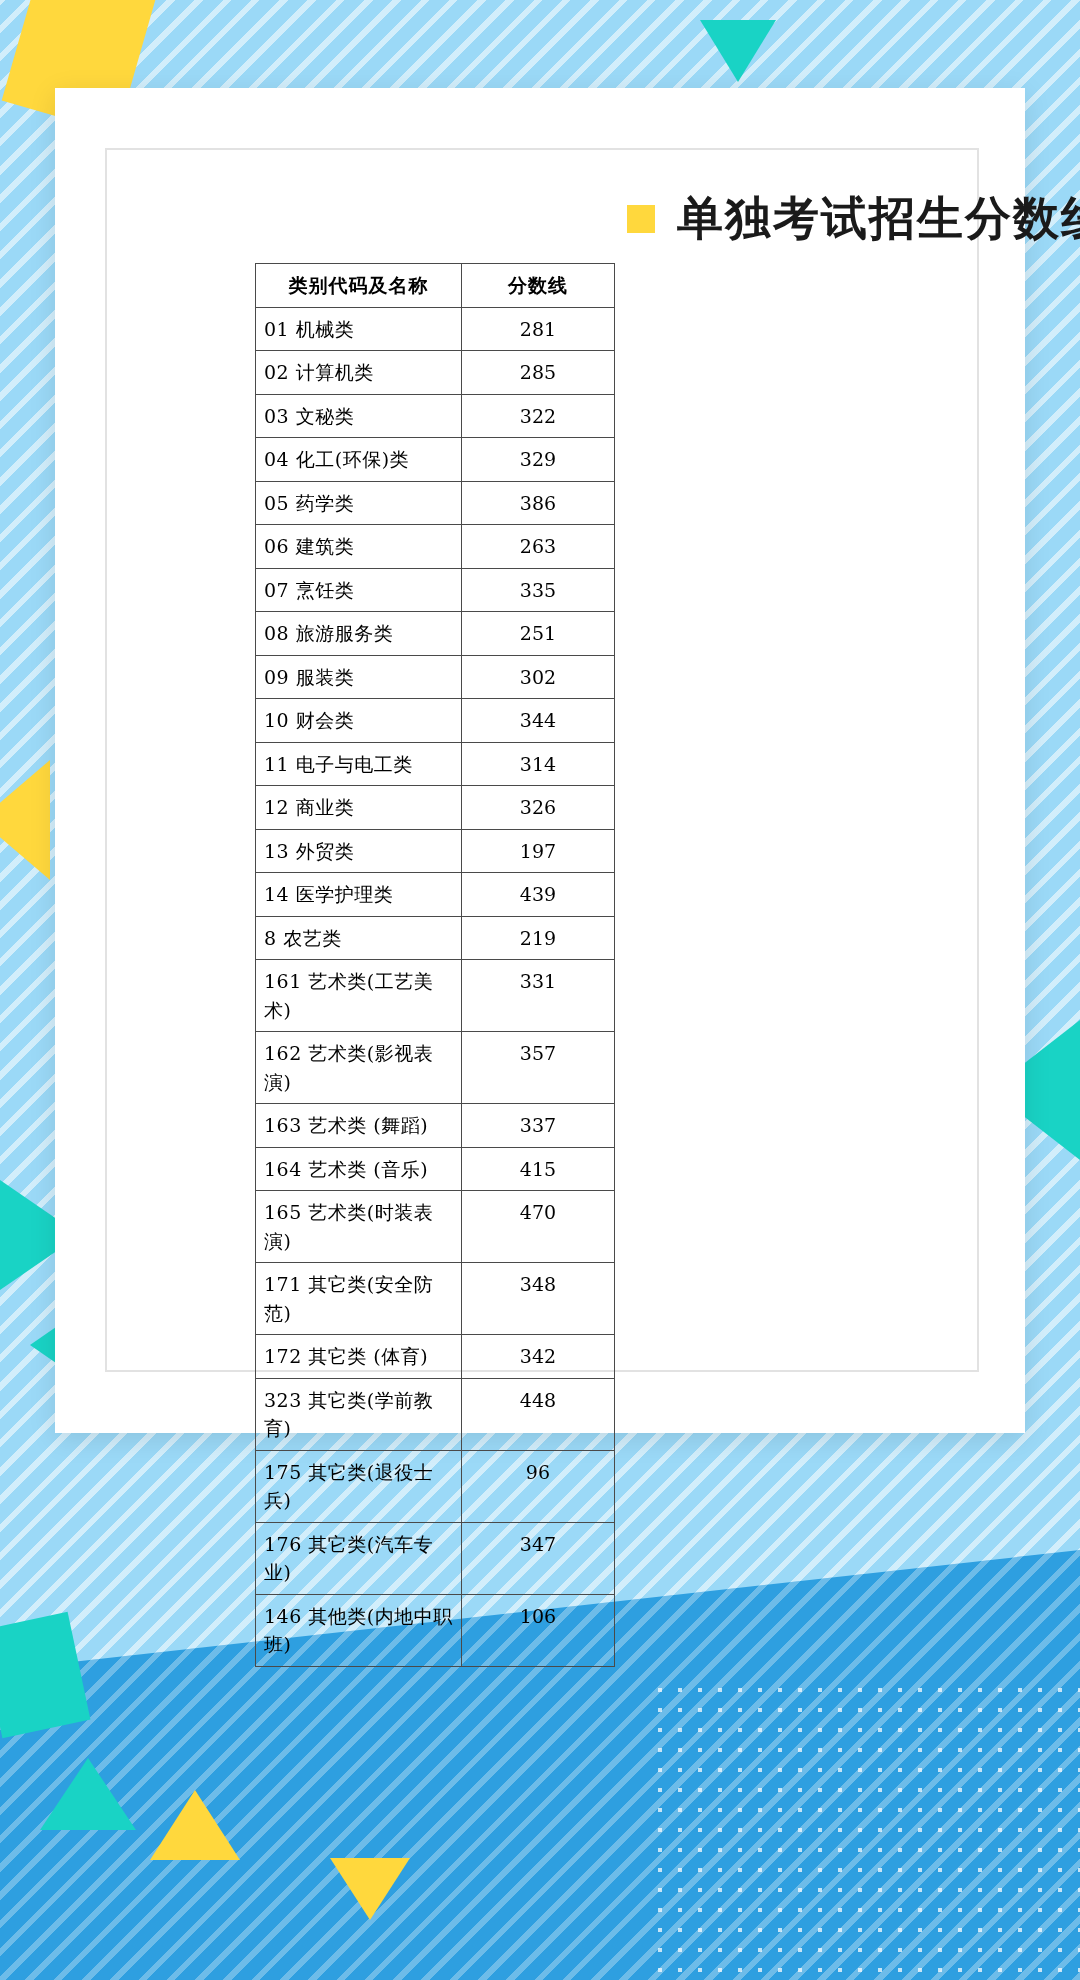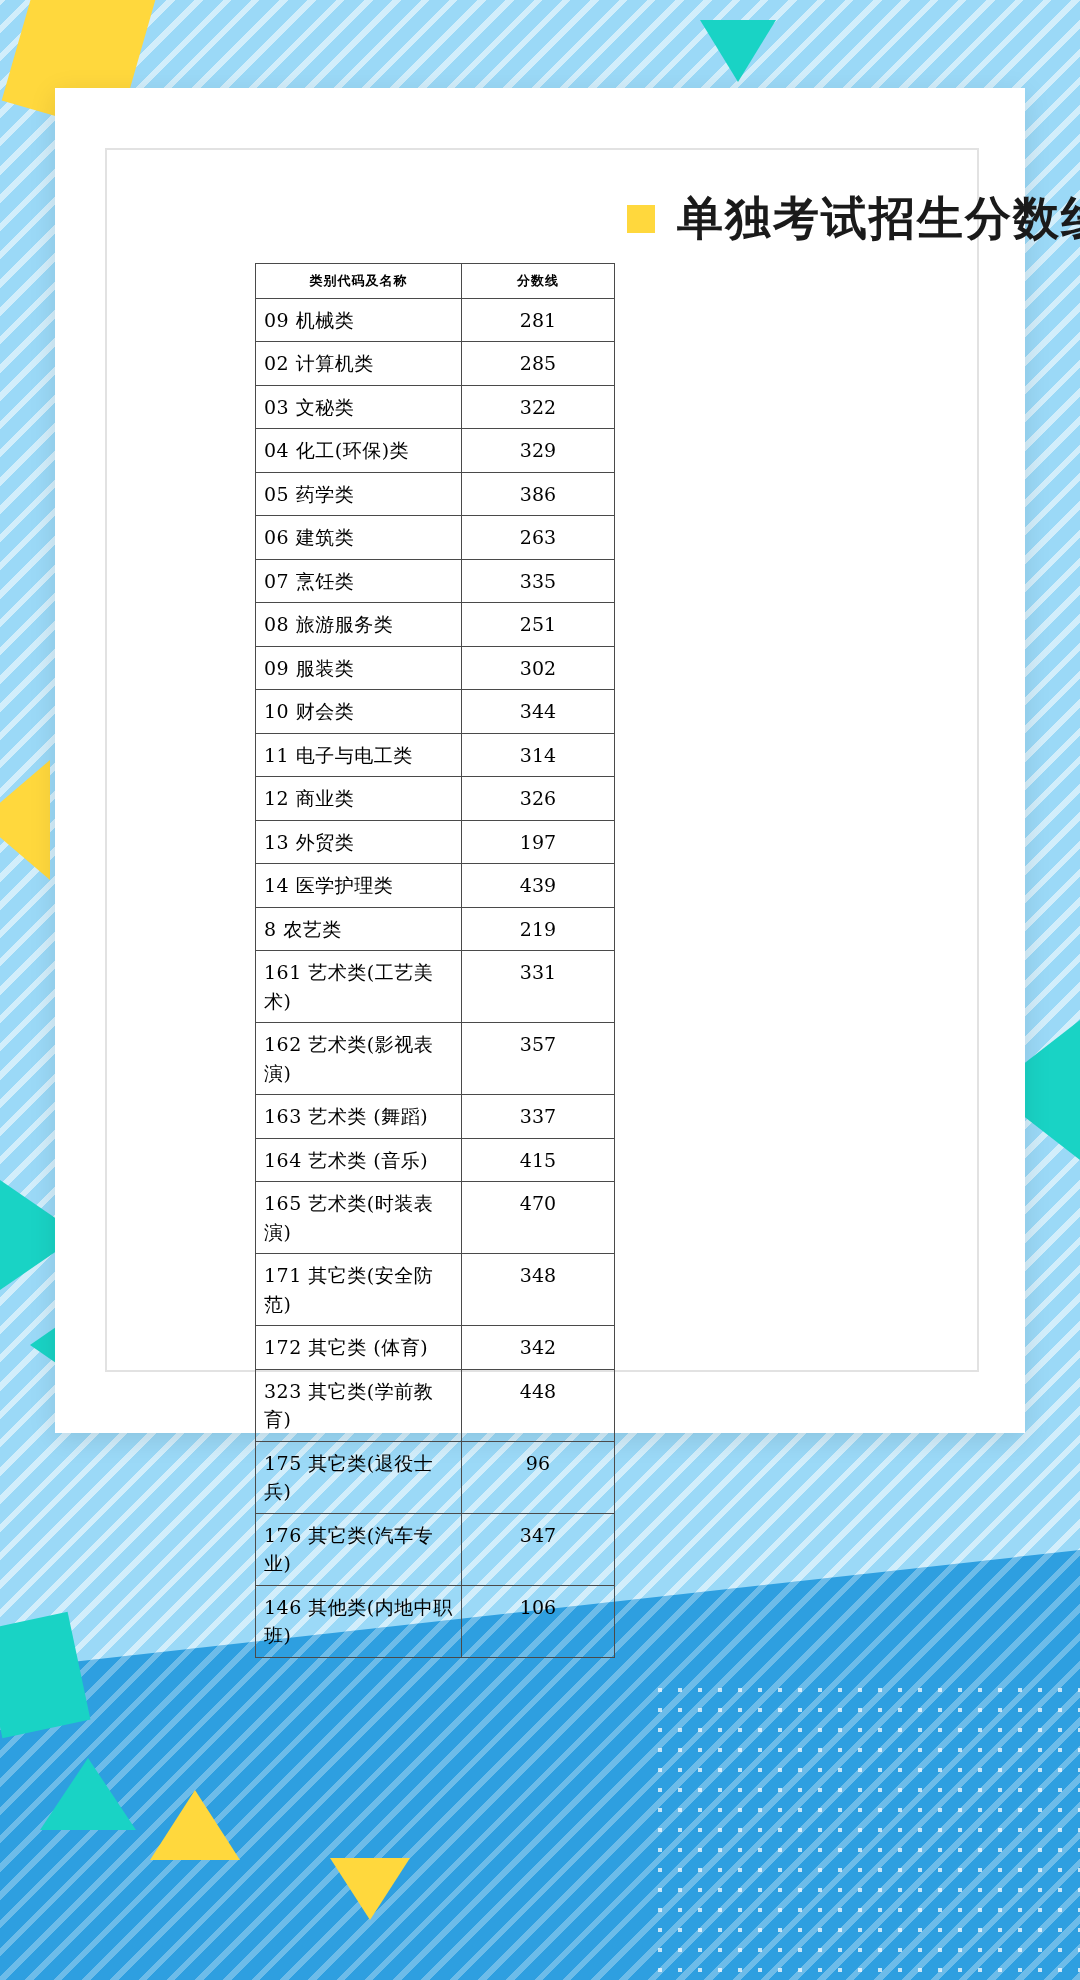--- a/index.html
+++ b/index.html
@@ -153,21 +153,21 @@
   table.score-table th,
   table.score-table td {
     border: 1.5px solid #4a4a4a;
     padding: 7px 8px;
     line-height: 1.5;
   }
   table.score-table th {
     font-weight: bold;
     text-align: center;
     letter-spacing: 1px;
-    font-size: 13px;
+    font-size: 19px;
   }
   table.score-table td.name {
     text-align: left;
     width: 210px;
     letter-spacing: 0.5px;
   }
   table.score-table td.score {
     text-align: center;
     width: 150px;
     vertical-align: top;
@@ -204,21 +204,21 @@
     <div class="table-wrap">
       <table class="score-table">
         <thead>
           <tr>
             <th>类别代码及名称</th>
             <th>分数线</th>
           </tr>
         </thead>
         <tbody>
           <tr>
-              <td class="name">09 机械类</td>
+              <td class="name">01 机械类</td>
               <td class="score">281</td>
             </tr>
           <tr>
               <td class="name">02 计算机类</td>
               <td class="score">285</td>
             </tr>
           <tr>
               <td class="name">03 文秘类</td>
               <td class="score">322</td>
             </tr>

